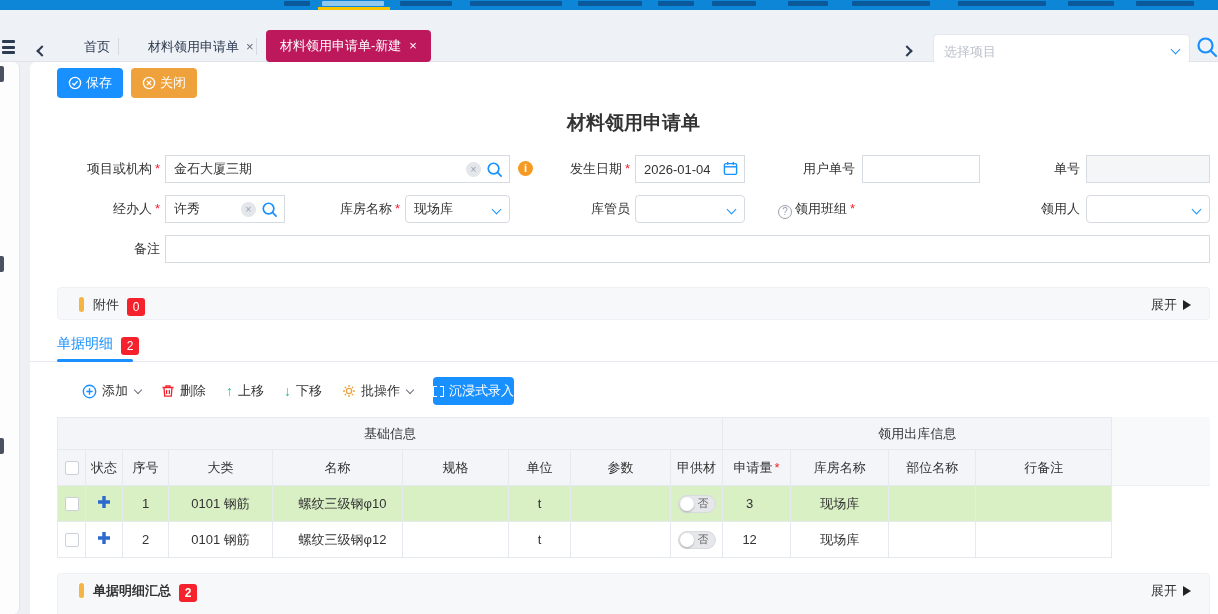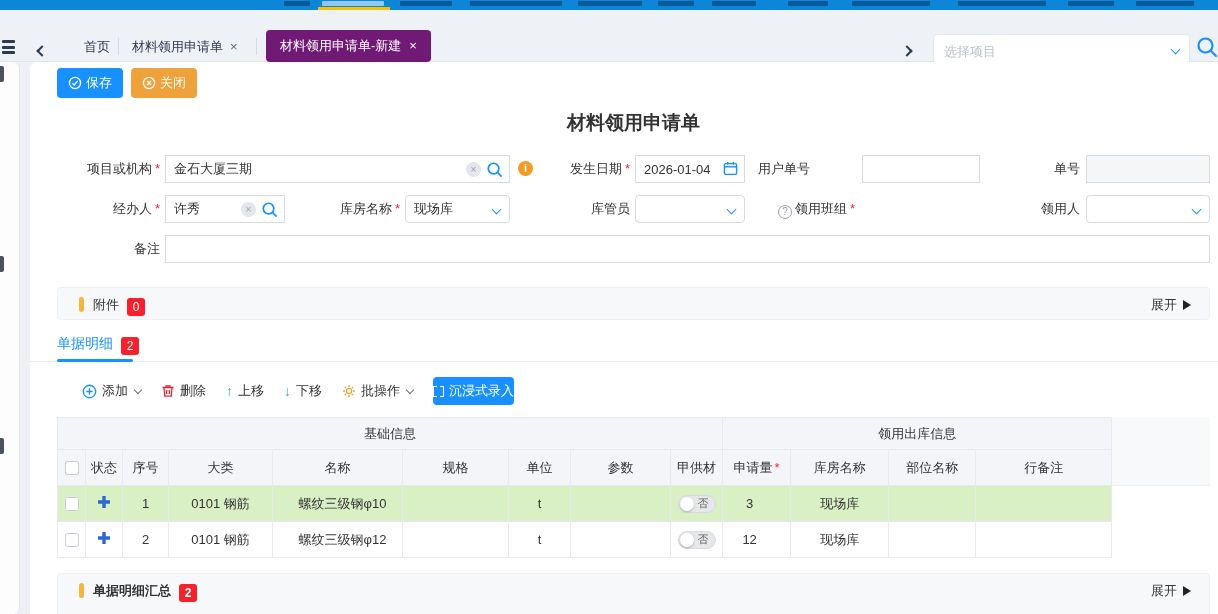--- a/index.html
+++ b/index.html
@@ -17,24 +17,24 @@
   .tabbar { position:absolute; left:0; top:10px; width:1218px; height:52px; background:#eef1f5; border-bottom:1px solid #e0e4e9; }
   .hamburger { position:absolute; left:2px; top:30px; width:13px; height:14px; cursor:pointer; }
   .hamburger i { display:block; height:3px; margin-bottom:2.5px; background:#2c3a52; border-radius:1px; }
   .chev { display:inline-block; width:8px; height:8px; border-right:2.5px solid #2c3a52; border-bottom:2.5px solid #2c3a52; }
   .chev.left  { transform:rotate(135deg); }
   .chev.right { transform:rotate(-45deg); }
   .chev-left-btn  { position:absolute; left:38px; top:31px; cursor:pointer; }
   .chev-right-btn { position:absolute; left:903px; top:31px; cursor:pointer; }
   .tab-plain { position:absolute; top:24px; height:26px; line-height:26px; font-size:13px; color:#2c3a52; cursor:pointer; white-space:nowrap;margin-left:12px; }
   .tab-home { left:72px; }
-  .tab-2 { left:120px; }
+  .tab-2 { left:136px; }
   .tab-2 .x { margin-left:7px; color:#5f6b7e; font-size:13px; }
   .tab-sep { position:absolute; top:28px; width:1px; height:17px; background:#d5dae1; }
-  .tab-active { position:absolute; left:266px; top:20px; height:32px; background:#701a75; border-radius:4px; color:#fff;
+  .tab-active { position:absolute; left:266px; top:20px; height:32px; background:#be185d; border-radius:4px; color:#fff;
                 font-size:13px; line-height:32px; padding:0 14px; cursor:pointer; white-space:nowrap; }
   .tab-active .x { margin-left:8px; color:#fff; font-size:13px; }
   .proj-select { position:absolute; left:933px; top:24px; width:257px; height:30px; background:#fff; border:1px solid #e3e7ec;
                  border-radius:4px; }
   .proj-select input { width:200px; height:28px; border:0; outline:0; padding:16px 10px; font-size:13px; color:#333; background:transparent; font-family:inherit; }
   .proj-select input::placeholder { color:#bcc2cc; }
   .proj-select .dchev { position:absolute; right:10px; top:11px; width:7px; height:7px; border-right:1.8px solid #1890ff; border-bottom:1.8px solid #1890ff; transform:rotate(45deg); }
   .proj-search { position:absolute; left:1196px; top:26px; width:22px; height:22px; cursor:pointer; }
 
   
@@ -211,21 +211,21 @@
     <span class="icons">
       <svg width="15" height="15" viewBox="0 0 16 16">
           <rect x="1.5" y="2.8" width="13" height="11.5" rx="1.5" fill="none" stroke="#1890ff" stroke-width="1.5"></rect>
           <line x1="1.5" y1="6.2" x2="14.5" y2="6.2" stroke="#1890ff" stroke-width="1.5"></line>
           <line x1="5" y1="1" x2="5" y2="4" stroke="#1890ff" stroke-width="1.5"></line>
           <line x1="11" y1="1" x2="11" y2="4" stroke="#1890ff" stroke-width="1.5"></line>
         </svg>
     </span>
   </div>
 
-  <span class="flabel" style="left:740px;top:155px;width:70px">用户单号</span>
+  <span class="flabel" style="left:785px;top:155px;width:70px">用户单号</span>
   <div class="fin" style="left:862px;top:155px;width:118px">
     <input type="text" value="" style="">
   </div>
 
   <span class="flabel" style="left:1040px;top:155px;width:40px">单号</span>
   <div class="fin disabled" style="left:1086px;top:155px;width:124px">
     <input type="text" disabled="" value="" style="">
   </div>
 
   <span class="flabel req" style="left:57px;top:195px;width:103px">经办人</span>

